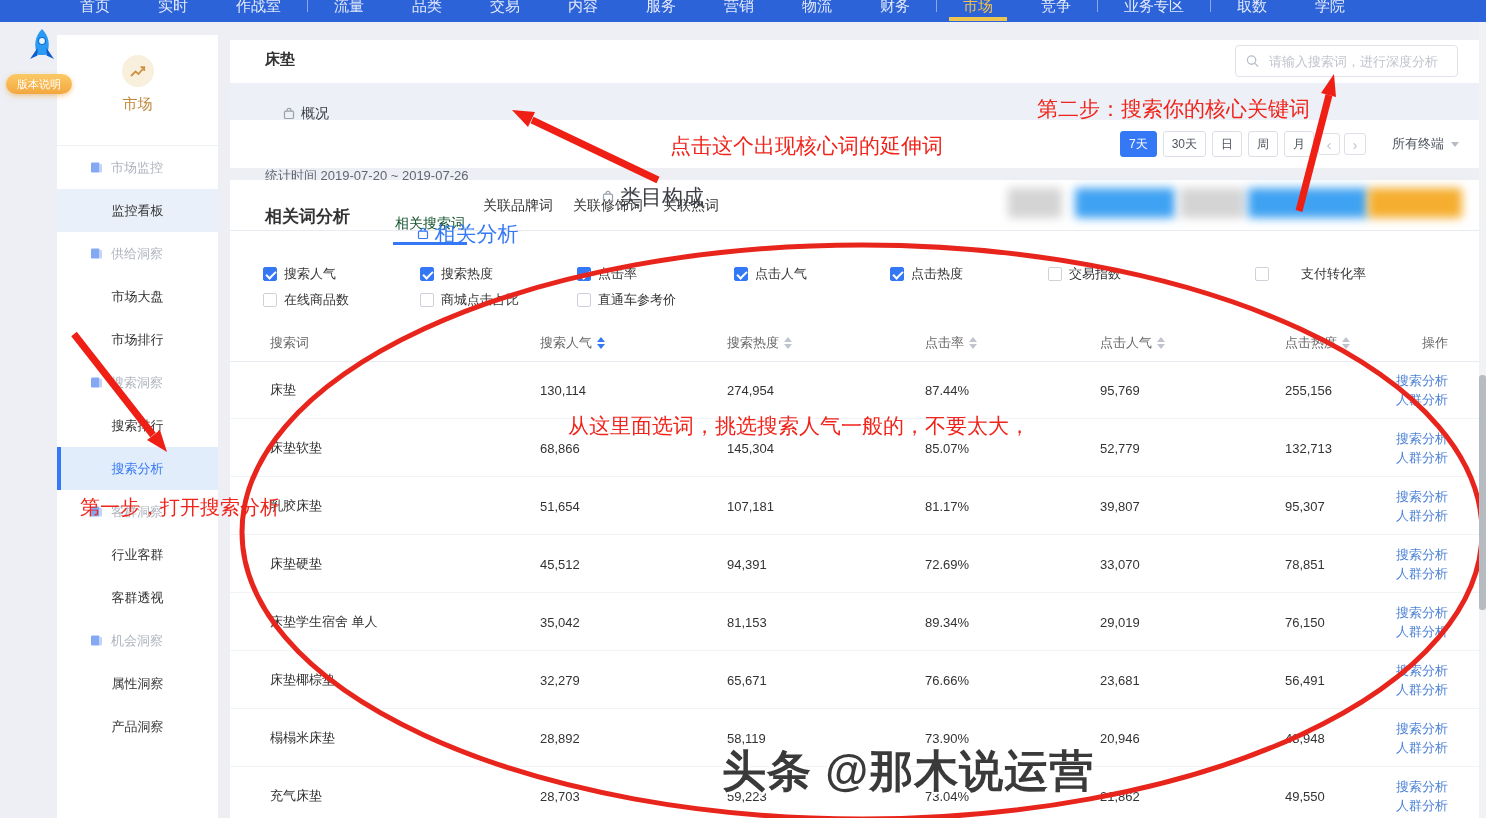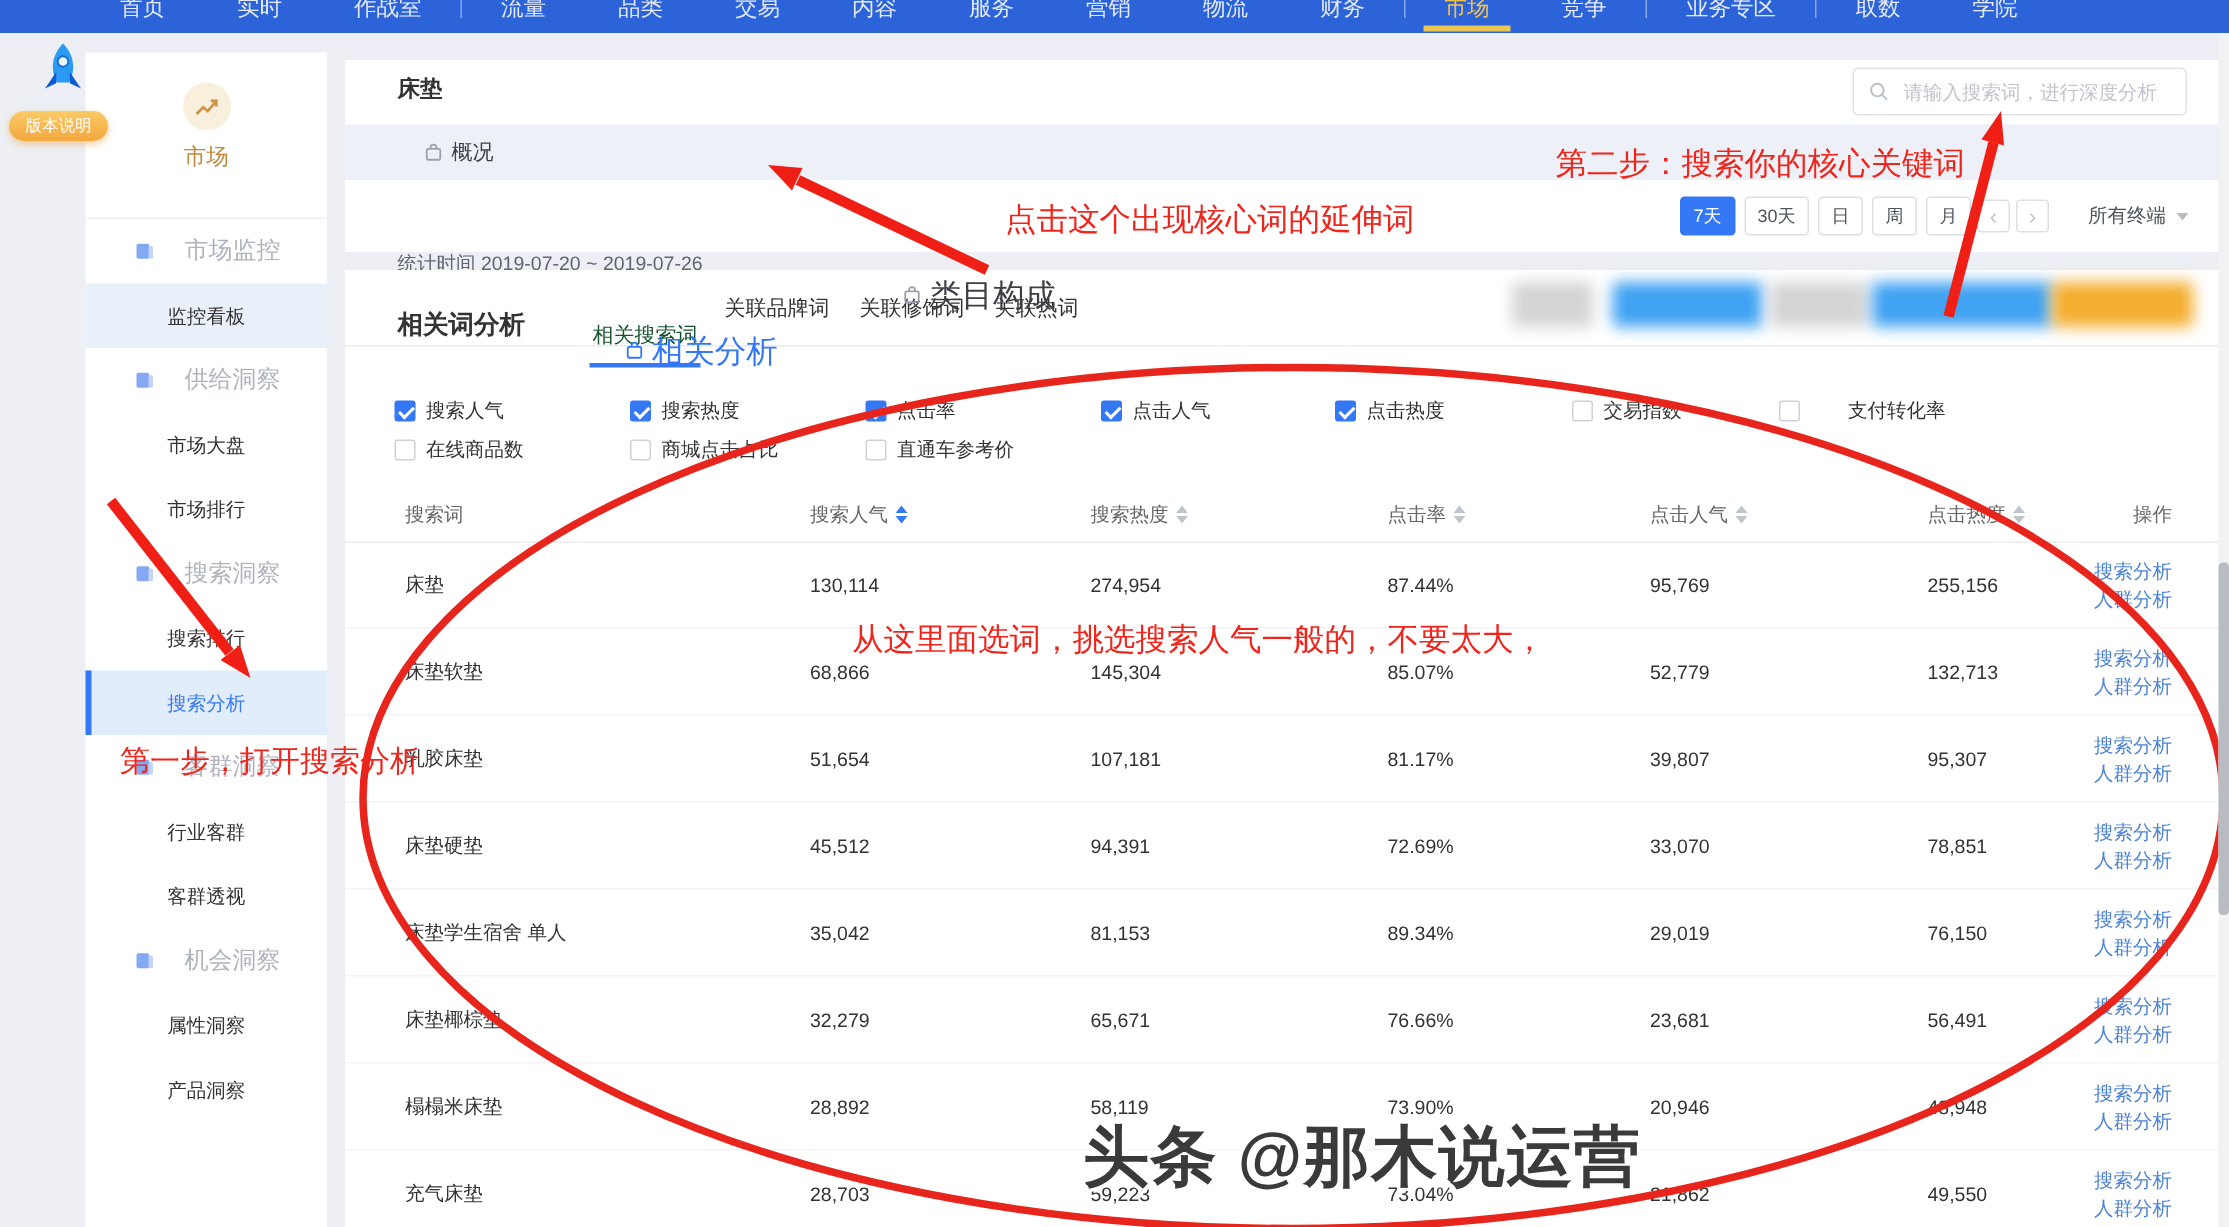--- a/index.html
+++ b/index.html
@@ -22,22 +22,22 @@
             background:linear-gradient(180deg,#fbca67,#f3a73e);color:#fff;font-size:11px;
             line-height:20px;text-align:center;box-shadow:0 2px 5px rgba(240,160,50,.5);z-index:3;cursor:pointer;}
 
   
   .sidebar{position:absolute;left:57px;top:35px;width:161px;bottom:0;background:#fff;z-index:2;}
   .side-head{padding-top:20px;text-align:center;}
   .market-ic{width:32px;height:32px;border-radius:50%;background:#f8efdc;margin:0 auto;
             display:flex;align-items:center;justify-content:center;}
   .market-label{margin-top:8px;height:20px;font-size:15px;color:#c2883e;}
   .side-sep{margin-top:30px;border-bottom:1px solid #eef0f4;}
-  .side-section{height:43px;display:flex;align-items:center;gap:20px;padding-left:33px;
-            font-size:16px;color:#aeb3bd;}
+  .side-section{height:43px;display:flex;align-items:center;gap:8px;padding-left:33px;
+            font-size:13px;color:#aeb3bd;}
   .side-item{height:43px;line-height:43px;text-align:center;font-size:13px;color:#333;
             cursor:pointer;position:relative;}
   .side-item.hover{background:#e9f0fa;}
   .side-item.active{background:#e2edfc;color:#3478f6;}
   .side-item.active::before{content:'';position:absolute;left:0;top:0;bottom:0;width:4px;background:#3478f6;}
 
   
   .card{position:absolute;left:230px;right:0;background:#fff;}
   .card1{top:40px;height:128px;}
   .card2{top:180px;height:638px;}
@@ -46,21 +46,21 @@
 
   .search-box{position:absolute;left:1005px;top:5px;width:223px;height:32px;border:1px solid #dfe3e9;
             border-radius:4px;background:#fff;display:flex;align-items:center;gap:8px;padding:0 10px;box-sizing:border-box;}
   .search-box input{border:none;outline:none;flex:1;font-size:13px;color:#333;background:transparent;}
   .search-box input::placeholder{color:#c0c4cc;}
 
   .tabs-strip{position:absolute;top:43px;left:0;right:0;height:37px;background:#edf0f6;}
   .tab{position:absolute;top:0;height:37px;display:flex;align-items:center;gap:6px;
             font-size:14px;color:#3c3f46;cursor:pointer;}
   .tab .ic-bag{color:#9aa1ad;}
-  .tab.t0{left:53px;}.tab.t2{left:372px;}
+  .tab.t0{left:53px;margin-top:12px;}.tab.t2{left:372px;}
   .tab.active-tab{left:175px;width:125px;background:#fff;border-radius:9px 9px 0 0;
             justify-content:center;color:#3478f6;}
   .tab.active-tab .ic-bag{color:#3478f6;}
   .tab.active-tab::before,.tab.active-tab::after{content:'';position:absolute;bottom:0;width:14px;height:100%;background:#fff;}
   .tab.active-tab::before{left:-7px;transform:skewX(-12deg);border-radius:8px 0 0 0;}
   .tab.active-tab::after{right:-7px;transform:skewX(12deg);border-radius:0 8px 0 0;}
   .tab span,.tab svg{position:relative;z-index:1;}
 
   .stat-time{position:absolute;left:35px;top:96px;font-size:13px;color:#5f6673;margin-top:31px;}
   .date-group{position:absolute;left:890px;top:91px;display:flex;gap:6px;}
@@ -87,21 +87,21 @@
   .blur-b{position:absolute;top:0;height:30px;filter:blur(5px);border-radius:3px;}
   .blur-b.b0{left:0;width:54px;}.blur-b.b1{left:67px;width:100px;}.blur-b.b2{left:172px;width:65px;}
   .blur-b.b3{left:240px;width:120px;}.blur-b.b4{left:360px;width:94px;}
 
   .filters{position:absolute;left:0;right:0;height:20px;}
   .filters.r1{top:85px;}.filters.r2{top:111px;}
   .cbx{position:absolute;top:0;display:flex;align-items:center;gap:7px;font-size:13px;color:#333;cursor:pointer;}
   .filters .cbx:nth-child(1){left:33px;}.filters .cbx:nth-child(2){left:190px;}
   .filters .cbx:nth-child(3){left:347px;}.filters .cbx:nth-child(4){left:504px;}
   .filters .cbx:nth-child(5){left:660px;}.filters .cbx:nth-child(6){left:818px;}
-  .filters .cbx:nth-child(7){left:956px;gap:32px;}
+  .filters .cbx:nth-child(7){left:1025px;gap:32px;}
   .box{width:14px;height:14px;border:1px solid #cdd2da;border-radius:2px;background:#fff;box-sizing:border-box;position:relative;}
   .box.on{background:#3478f6;border-color:#3478f6;}
   .box.on::after{content:'';position:absolute;left:4px;top:1px;width:4px;height:8px;
             border:solid #fff;border-width:0 2px 2px 0;transform:rotate(45deg);}
 
   .thead{position:absolute;top:145px;left:0;right:0;height:36px;border-bottom:1px solid #e9ebf0;}
   .hcell{position:absolute;top:50%;transform:translateY(-50%);font-size:13px;color:#666;
             display:flex;align-items:center;}
   .hc0{left:40px;}.hc1{left:310px;}.hc2{left:497px;}.hc3{left:695px;}.hc4{left:870px;}.hc5{left:1055px;}
   .hc6{right:38px;}

